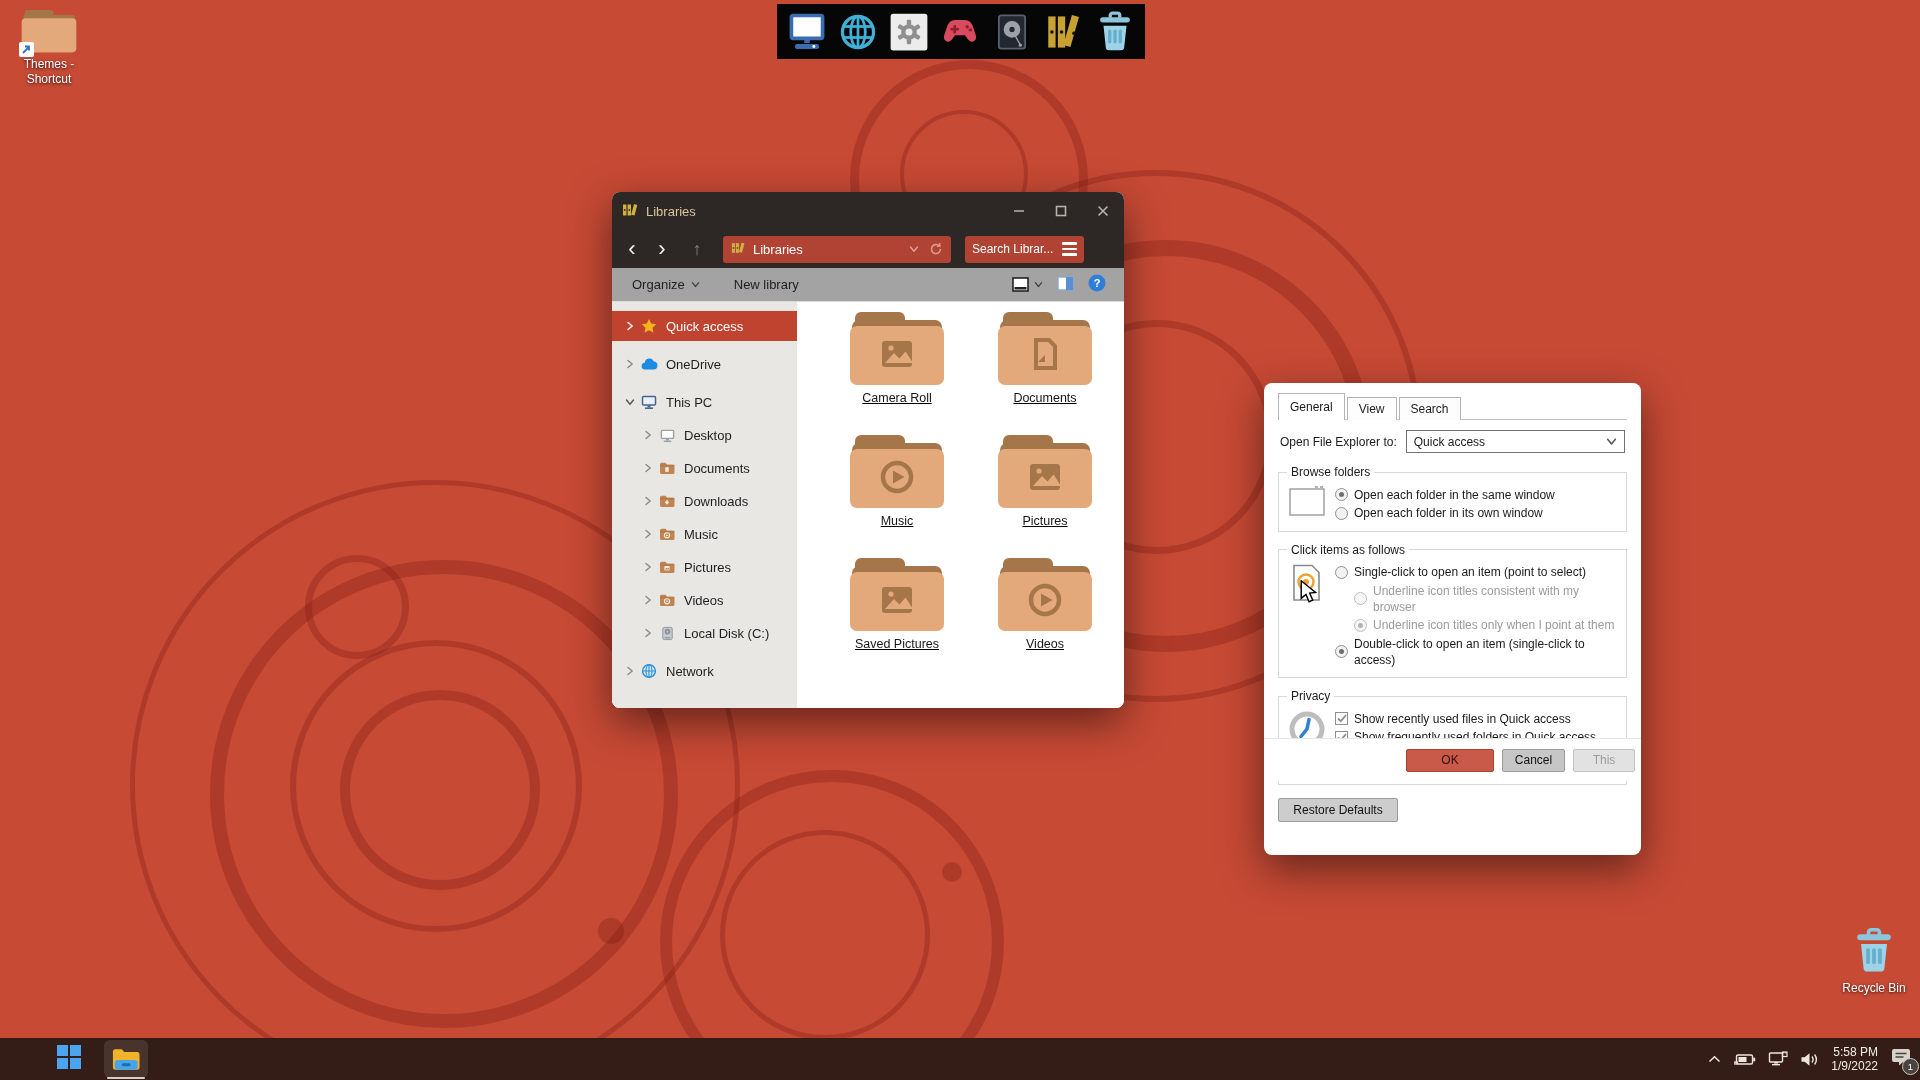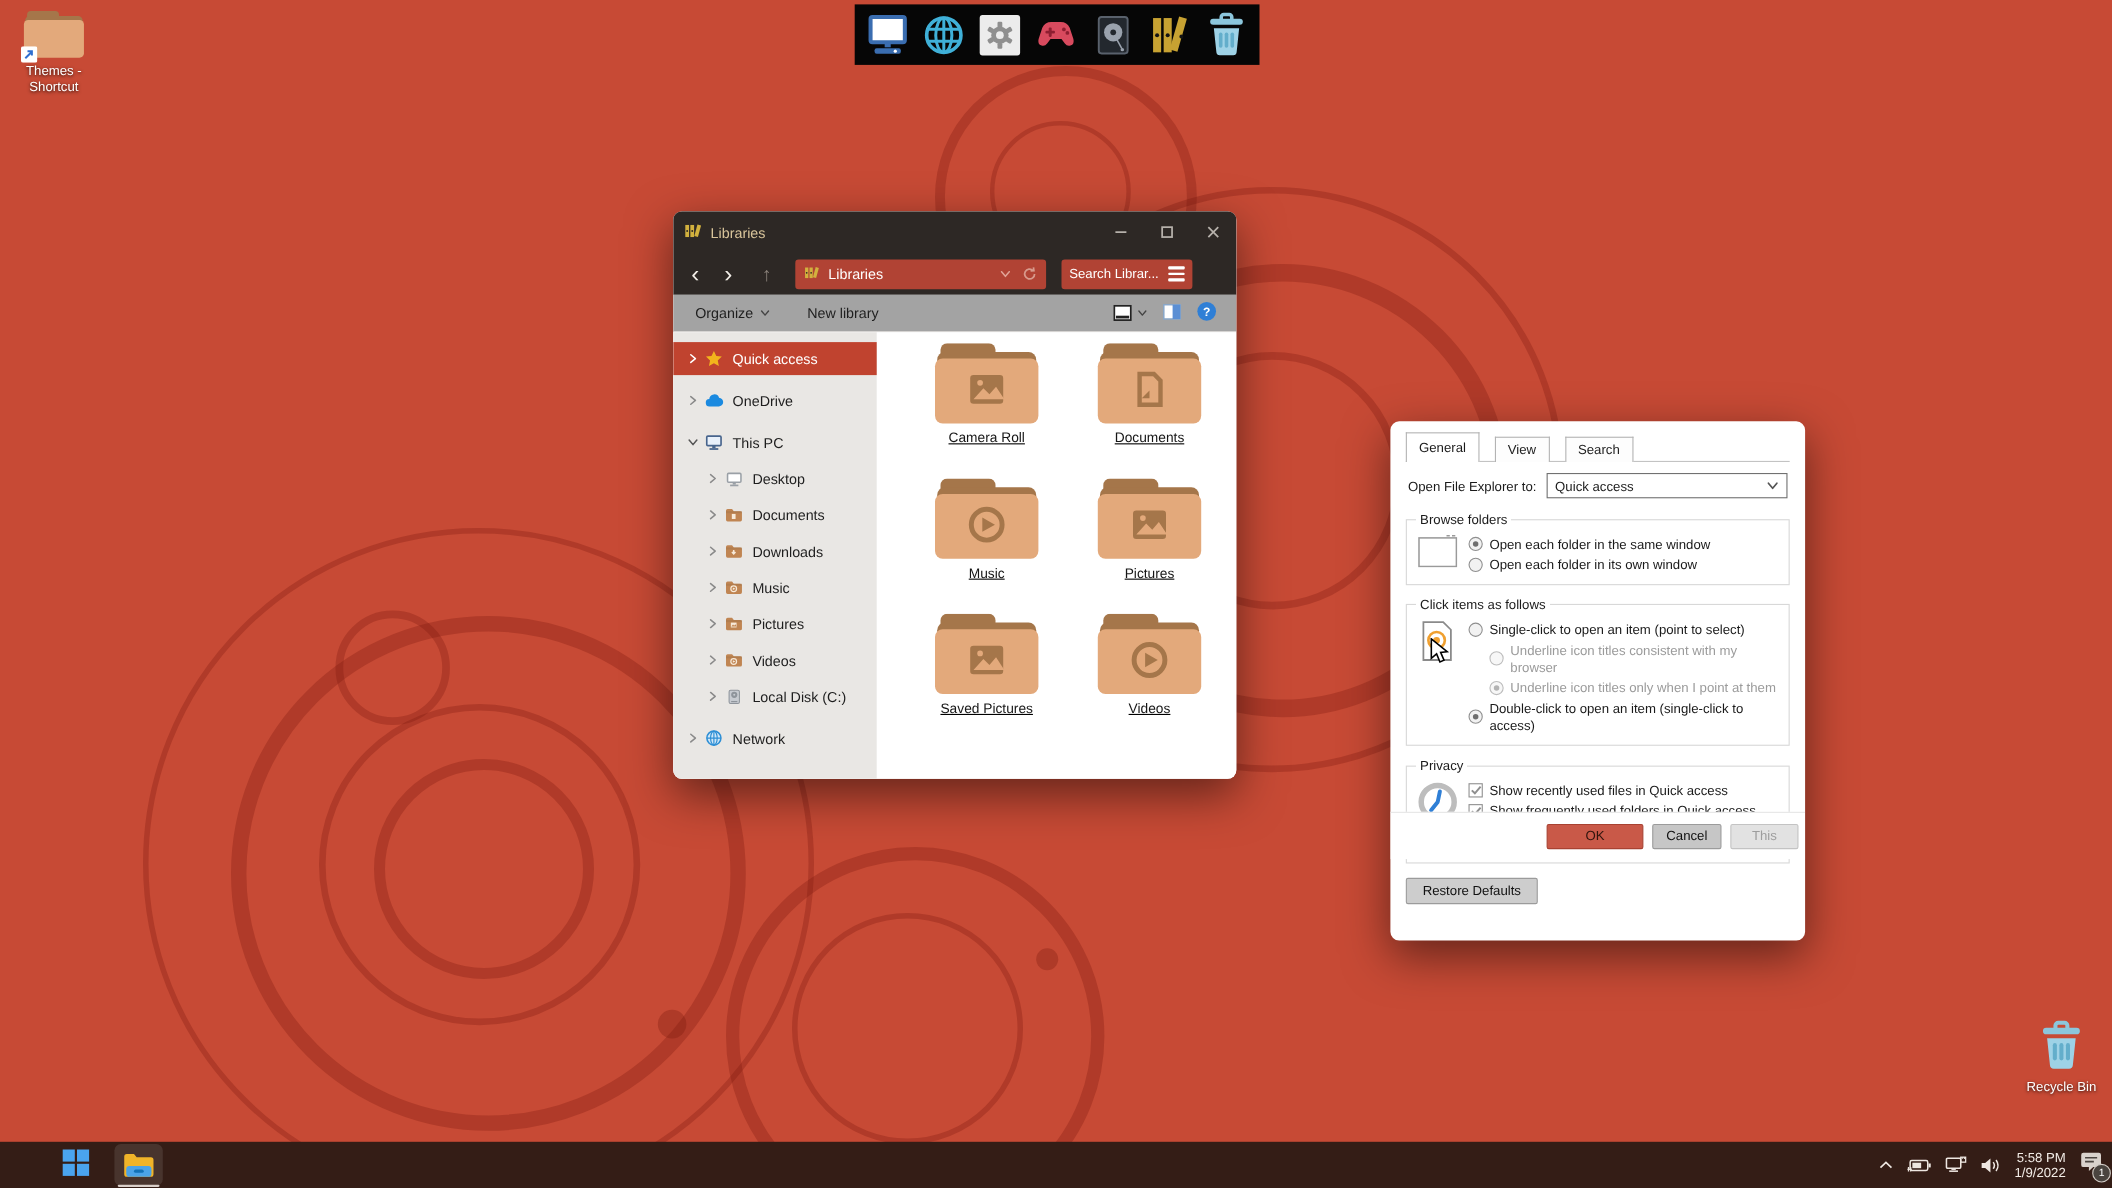--- a/index.html
+++ b/index.html
@@ -52,21 +52,21 @@
   .srow.gap{margin-top:8px;}
   .main{flex:1;padding:10px 0 0 26px;display:grid;grid-template-columns:148px 148px;grid-auto-rows:123px;}
   .tile{display:flex;flex-direction:column;align-items:center;text-decoration:underline;}
   .tile .lbl{font-size:12.5px;color:#161616;margin-top:5px;}
 
   
   #dialog{left:1264px;top:383px;width:377px;height:472px;z-index:8;}
   .dlg-title{height:34px;background:#2b2622;display:flex;align-items:center;color:#f1ede8;font-size:13px;padding:0 12px;}
   .dlg-title .x{margin-left:auto;}
   .dlg-body{position:relative;padding:10px 14px 0;font-size:12px;color:#1a1a1a;height:398px;box-sizing:border-box;}
-  .tabs{display:flex;align-items:flex-end;position:relative;margin-bottom:9px;gap:12px;}
+  .tabs{display:flex;align-items:flex-end;position:relative;margin-bottom:9px;}
   .tabs::after{content:"";position:absolute;left:0;right:0;bottom:0;border-bottom:1px solid #c3c3c3;}
   .tab{position:relative;z-index:2;font-size:12px;padding:4px 11px;border:1px solid #b3b3b3;border-bottom:none;background:#fff;margin-right:2px;}
   .tab.active{padding-top:6px;padding-bottom:6px;}
   .tab.inactive{background:#fdfdfd;color:#222;}
   .opento{display:flex;align-items:center;margin:10px 2px 12px;justify-content:center;}
   .select{margin-left:9px;flex:1;height:23px;border:1px solid #717171;background:#fff;display:flex;align-items:center;
     padding:0 7px;box-sizing:border-box;}
   .select .sel-chev{margin-left:auto;}
   fieldset{border:1px solid #d8d8d8;margin:0 0 11px;padding:5px 6px 7px 8px;}
   legend{padding:0 4px;font-size:12px;color:#1a1a1a;}

